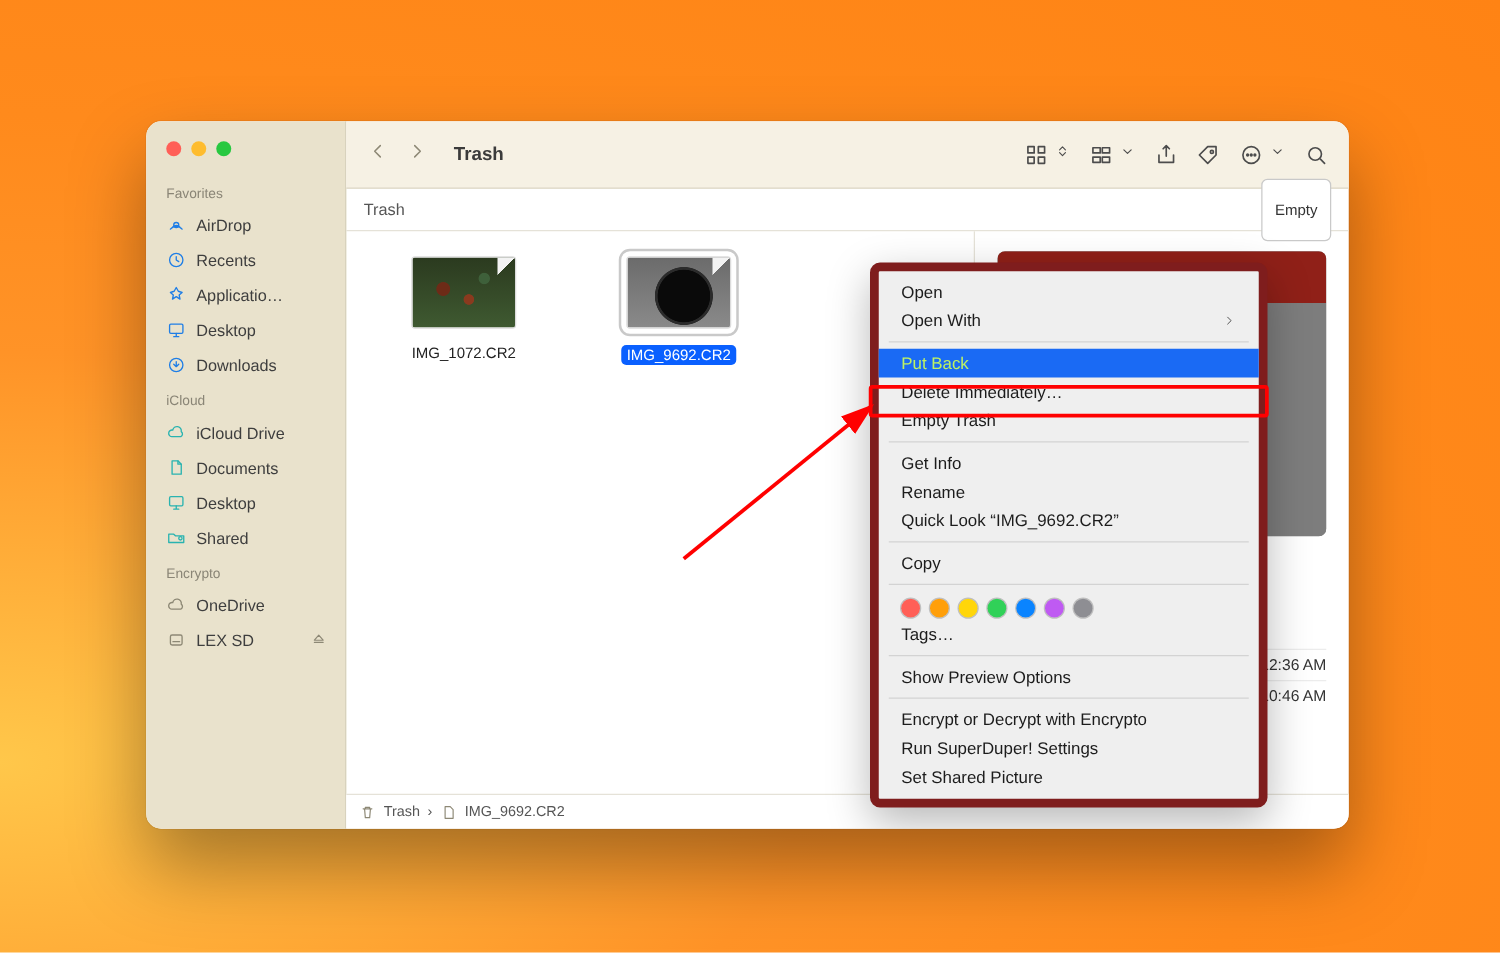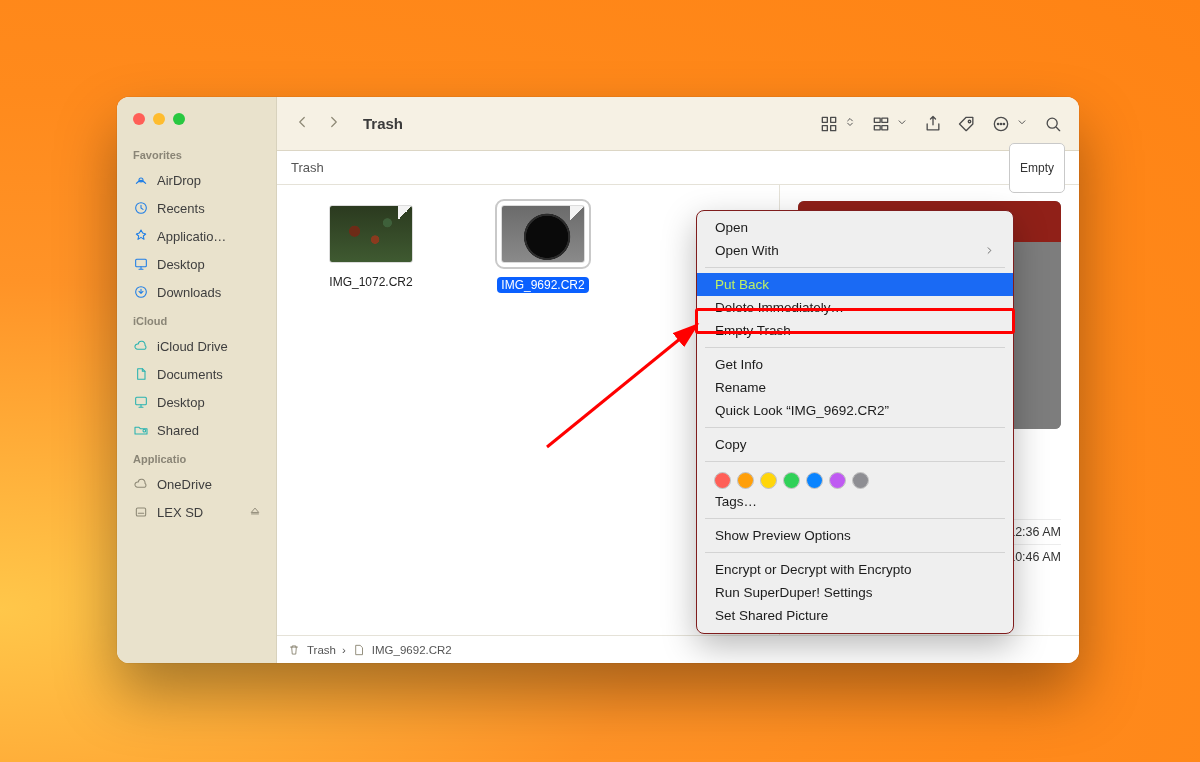--- a/index.html
+++ b/index.html
@@ -29,21 +29,21 @@
     border-right: 1px solid #d8d2bd;
     padding: 10px 8px 12px 10px;
     display: flex; flex-direction: column; gap: 2px;
   }
   .traffic { display: flex; gap: 8px; padding: 6px 4px 14px 6px; }
   .traffic span { width: 12px; height: 12px; border-radius: 50%; display: inline-block; }
   .tl-close  { background:#ff5f57; }
   .tl-min    { background:#febc2e; }
   .tl-zoom   { background:#28c840; }
 
-  .section-label { font-size: 11px; color:#8a8576; font-weight:700; padding: 8px 6px 4px; }
+  .section-label { font-size: 11px; color:#8a8576; font-weight:400; padding: 8px 6px 4px; }
   .side-item {
     display:flex; align-items:center; gap:8px;
     padding:4px 6px; height:26px;
     font-size:13px; color:#3e3e3e;
     border-radius:5px;
     cursor:default;
     white-space:nowrap; overflow:hidden; text-overflow:ellipsis;
   }
   .side-item svg { width:16px; height:16px; flex:0 0 16px; }
   .side-item .eject { margin-left:auto; color:#8d8875; }
@@ -119,21 +119,21 @@
     background:#fff;
   }
   .pathbar svg { width:14px; height:14px; }
 
   
   .ctx {
     position:absolute;
     top:113px; left:419px;
     width:318px;
     background:#efefef;
-    border:1px solid #7f1d1d;
+    border:7px solid #7f1d1d;
     border-radius:8px;
     box-shadow:0 12px 34px rgba(0,0,0,.28);
     padding:5px 0 6px;
     font-size:13.5px; color:#1c1c1c;
     z-index:20;
   }
   .ctx .mi { padding:4px 18px; display:flex; align-items:center; justify-content:space-between; }
   .ctx .mi.sub svg { width:11px; height:11px; color:#444; }
   .ctx .mi.hl { background:#1a6af4; color:#bef264; }
   .ctx hr { border:none; border-top:1px solid #d3d3d3; margin:5px 8px; }
@@ -219,21 +219,21 @@
       <span>Desktop</span>
     </div>
     <div class="side-item">
       <svg class="ico" viewBox="0 0 24 24" style="color:#29b3b0">
           <path d="M3 8h6l2 2h10v8H3z"></path>
           <circle cx="17" cy="13" r="2"></circle>
         </svg>
       <span>Shared</span>
     </div>
 
-    <div class="section-label">Applicatio</div>
+    <div class="section-label">Encrypto</div>
     <div class="side-item">
       <svg class="ico" viewBox="0 0 24 24" style="color:#8d8875">
           <path d="M7 17a4 4 0 1 1 .8-7.9A5 5 0 0 1 18 11a3.5 3.5 0 0 1-.5 6H7z"></path>
         </svg>
       <span>OneDrive</span>
     </div>
     <div class="side-item">
       <svg class="ico" viewBox="0 0 24 24" style="color:#8d8875">
           <rect x="5" y="6" width="14" height="12" rx="2"></rect>
           <path d="M8 14h8"></path>

